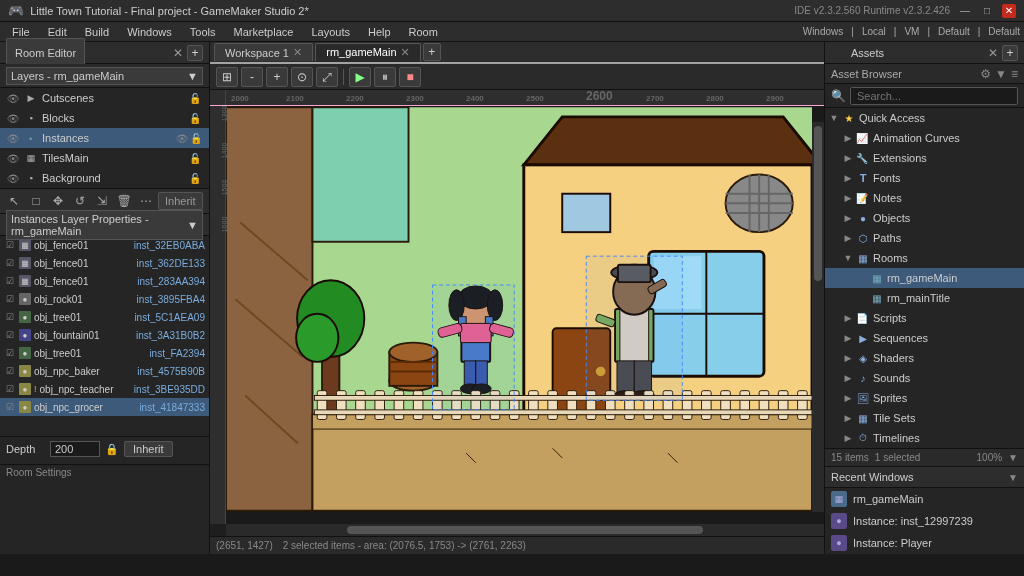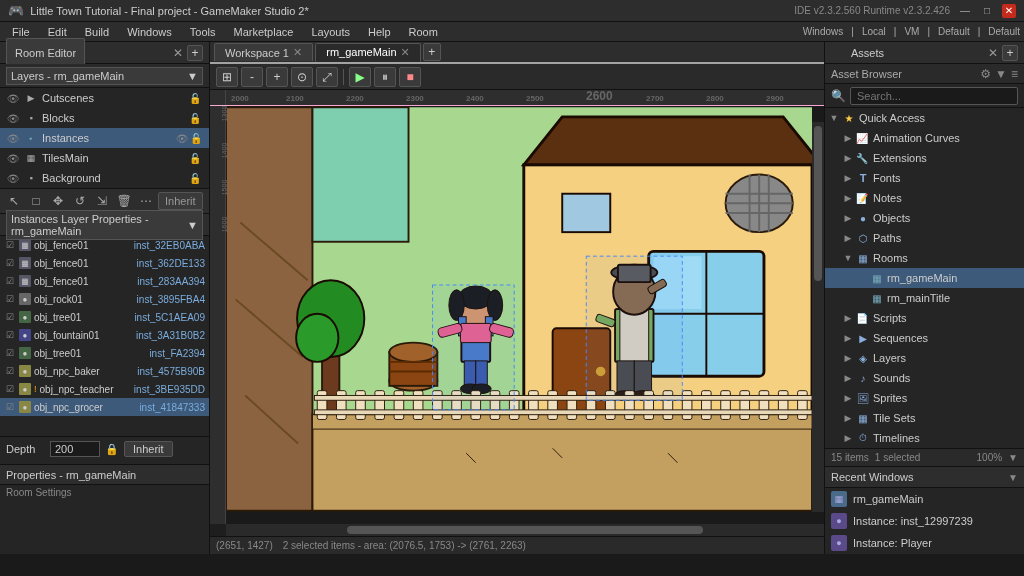--- a/index.html
+++ b/index.html
@@ -311,23 +311,20 @@
     <div class="depth-section">
       <div class="depth-row">
         <span class="depth-label">Depth</span>
         <input class="depth-input" value="200" style="width: 50px; background: rgb(26, 26, 26); border: 1px solid rgb(85, 85, 85); padding: 1px 4px; font-size: 11px; color: rgb(204, 204, 204);">
         <span class="depth-lock">🔒</span>
         <span class="depth-inherit">Inherit</span>
       </div>
     </div>
 
     <div class="props-section">
-      <div class="props-header">
-        <span>Properties - rm_gameMain</span>
-      </div>
       <div style="height:20px; background:#252525; padding:2px 6px; font-size:10px; color:#888;">
         <span>Room Settings</span>
       </div>
     </div>
 
   </div>
 
   <div class="workspace">
 
     <div class="workspace-tabs">
@@ -630,21 +627,21 @@
 
       <div class="tree-item sub">
         <span class="tree-arrow">▶</span>
         <span class="tree-icon" style="color:#8aafdd;">▶</span>
         <span class="tree-label">Sequences</span>
       </div>
 
       <div class="tree-item sub">
         <span class="tree-arrow">▶</span>
         <span class="tree-icon" style="color:#8aafdd;">◈</span>
-        <span class="tree-label">Layers</span>
+        <span class="tree-label">Shaders</span>
       </div>
 
       <div class="tree-item sub">
         <span class="tree-arrow">▶</span>
         <span class="tree-icon" style="color:#8aafdd;">♪</span>
         <span class="tree-label">Sounds</span>
       </div>
 
       <div class="tree-item sub">
         <span class="tree-arrow">▶</span>

